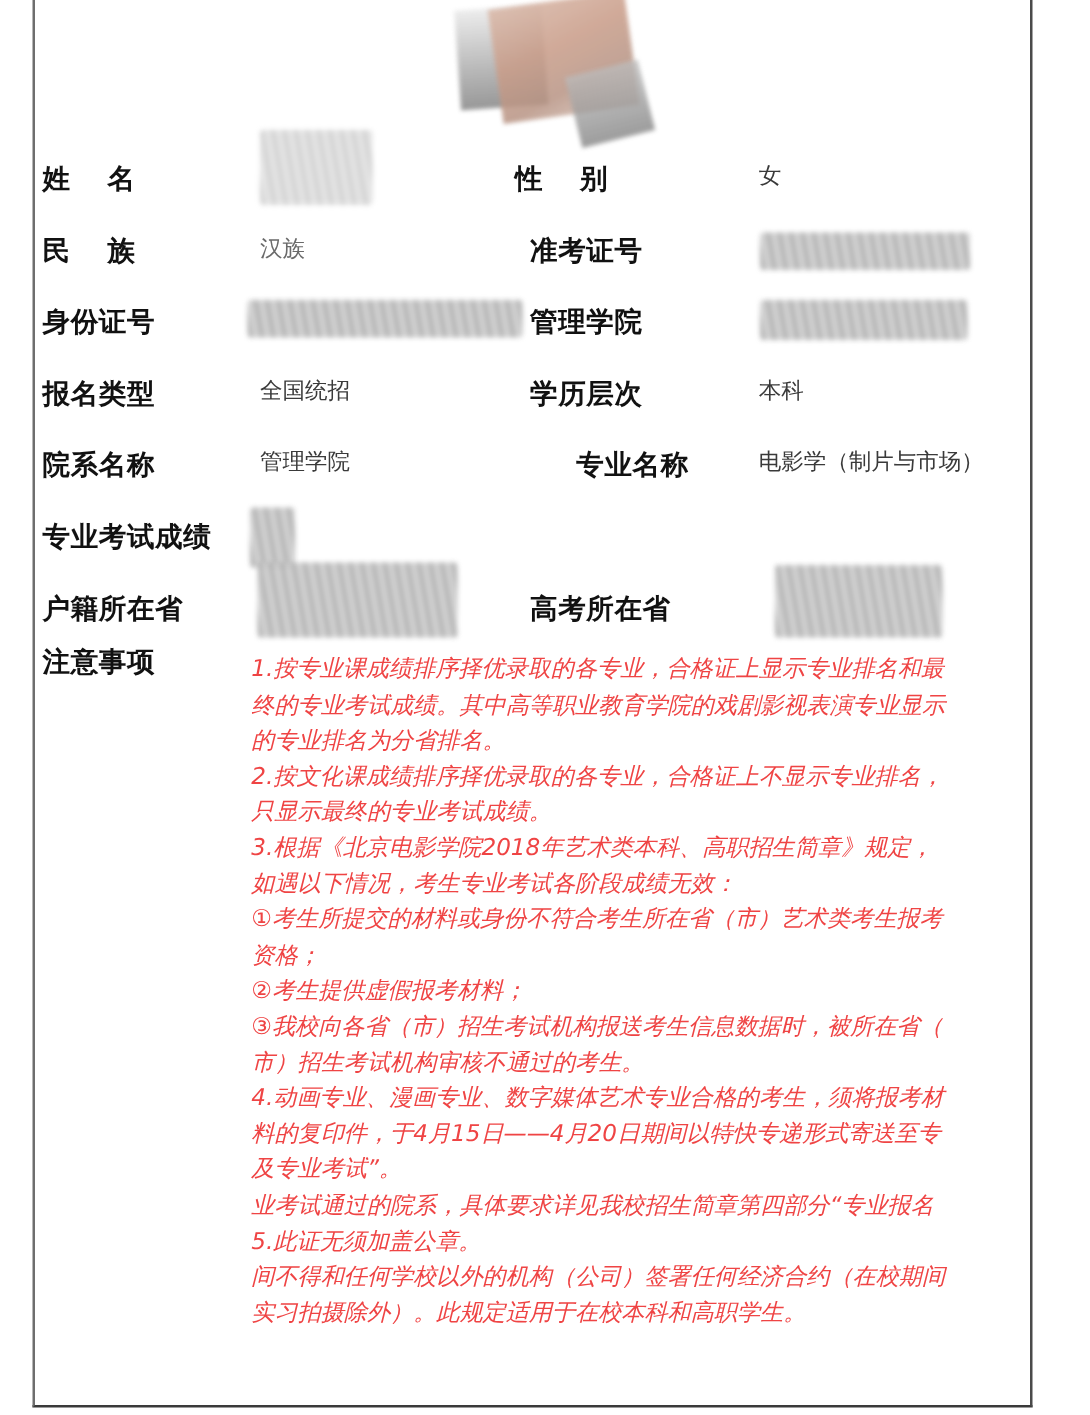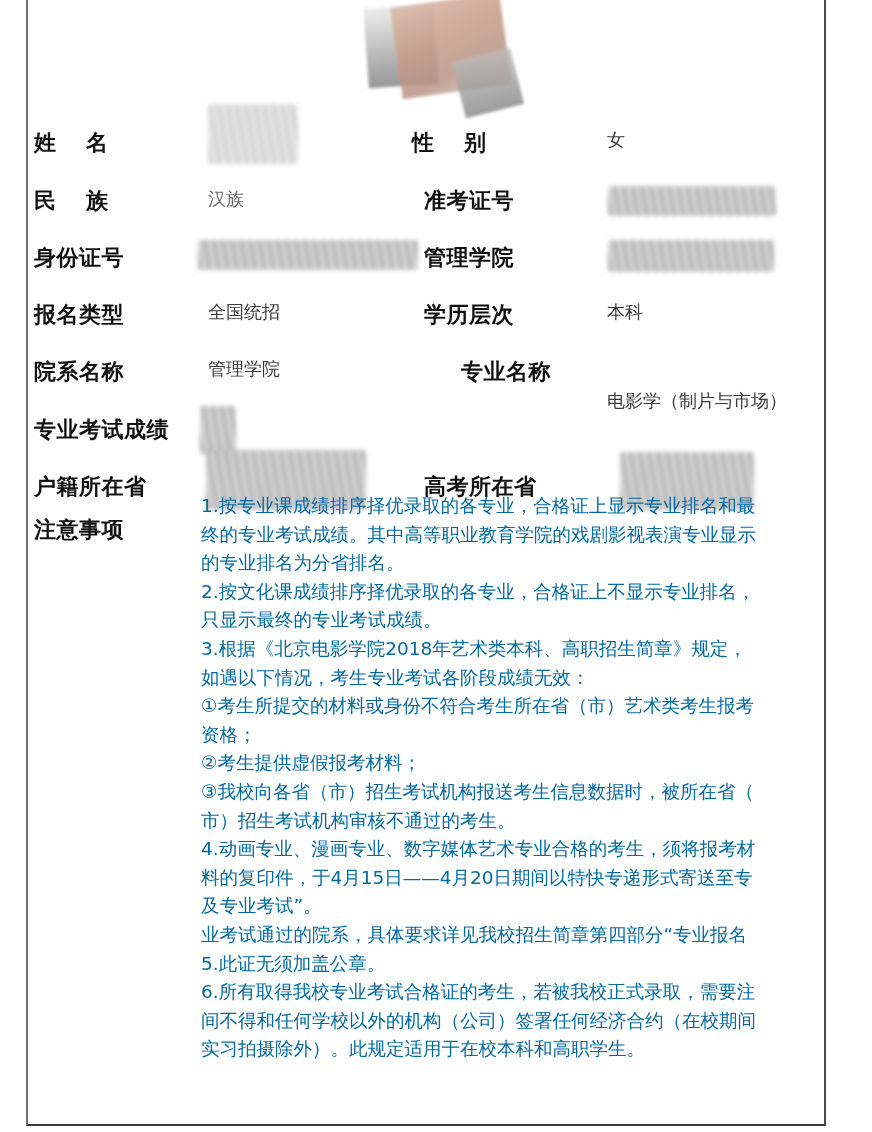--- a/index.html
+++ b/index.html
@@ -39,22 +39,22 @@
     .label.spaced { letter-spacing: 30px; }
 
     .redact {
       position: absolute; border-radius: 3px; filter: blur(2px);
       background: repeating-linear-gradient(80deg, #cfcfcf 0px, #9a9a9a 3px, #d8d8d8 6px, #b5b5b5 9px);
       opacity: .85;
     }
     .redact.light { opacity: .5; }
 
     .notes {
-      position: absolute; left: 201px; top: 492px; width: 620px;
-      font-size: 18.5px; line-height: 28.6px; color: #0369a1;
+      position: absolute; left: 201px; top: 522px; width: 620px;
+      font-size: 18.5px; line-height: 28.6px; color: #ef4444; font-style: italic;
     }
     .notes .line { white-space: nowrap; }
   </style>
 </head>
 <body>
 
 <div class="page">
   <div class="photo-redacted">
     <div class="p2"></div>
       <div class="p1"></div>
@@ -78,21 +78,21 @@
 <div class="redact" style="left:608px; top:240px; width:166px; height:32px;"></div>
 
 <span class="label" style="left:34px; top:300px;">报名类型</span>
 <span class="value" style="left:208px; top:300px;">全国统招</span>
 <span class="label" style="left:424px; top:300px;">学历层次</span>
 <span class="value" style="left:607px; top:300px;">本科</span>
 
 <span class="label" style="left:34px; top:357px;">院系名称</span>
 <span class="value" style="left:208px; top:357px;text-align:center;">管理学院</span>
 <span class="label" style="left:424px; top:357px;margin-left:37px;">专业名称</span>
-<span class="value" style="left:607px; top:357px;margin-top:32px;">电影学（制片与市场）</span>
+<span class="value" style="left:607px; top:357px;">电影学（制片与市场）</span>
 
 <span class="label" style="left:34px; top:415px;">专业考试成绩</span>
 <div class="redact" style="left:200px; top:406px; width:36px; height:48px;"></div>
 
 <span class="label" style="left:34px; top:472px;">户籍所在省</span>
 <div class="redact" style="left:206px; top:450px; width:160px; height:60px;"></div>
 <span class="label" style="left:424px; top:472px;">高考所在省</span>
 <div class="redact" style="left:620px; top:452px; width:134px; height:58px;"></div>
 
 <span class="label" style="left:34px; top:515px;">注意事项</span>
@@ -107,16 +107,15 @@
   <div class="line">①考生所提交的材料或身份不符合考生所在省（市）艺术类考生报考</div>
   <div class="line">资格；</div>
   <div class="line">②考生提供虚假报考材料；</div>
   <div class="line">③我校向各省（市）招生考试机构报送考生信息数据时，被所在省（</div>
   <div class="line">市）招生考试机构审核不通过的考生。</div>
   <div class="line">4.动画专业、漫画专业、数字媒体艺术专业合格的考生，须将报考材</div>
   <div class="line">料的复印件，于4月15日——4月20日期间以特快专递形式寄送至专</div>
   <div class="line">及专业考试”。</div>
   <div class="line">业考试通过的院系，具体要求详见我校招生简章第四部分“专业报名</div>
   <div class="line">5.此证无须加盖公章。</div>
-  <div class="line">6.所有取得我校专业考试合格证的考生，若被我校正式录取，需要注</div>
   <div class="line">间不得和任何学校以外的机构（公司）签署任何经济合约（在校期间</div>
   <div class="line">实习拍摄除外）。此规定适用于在校本科和高职学生。</div>
 </div>
 
 </body></html>

